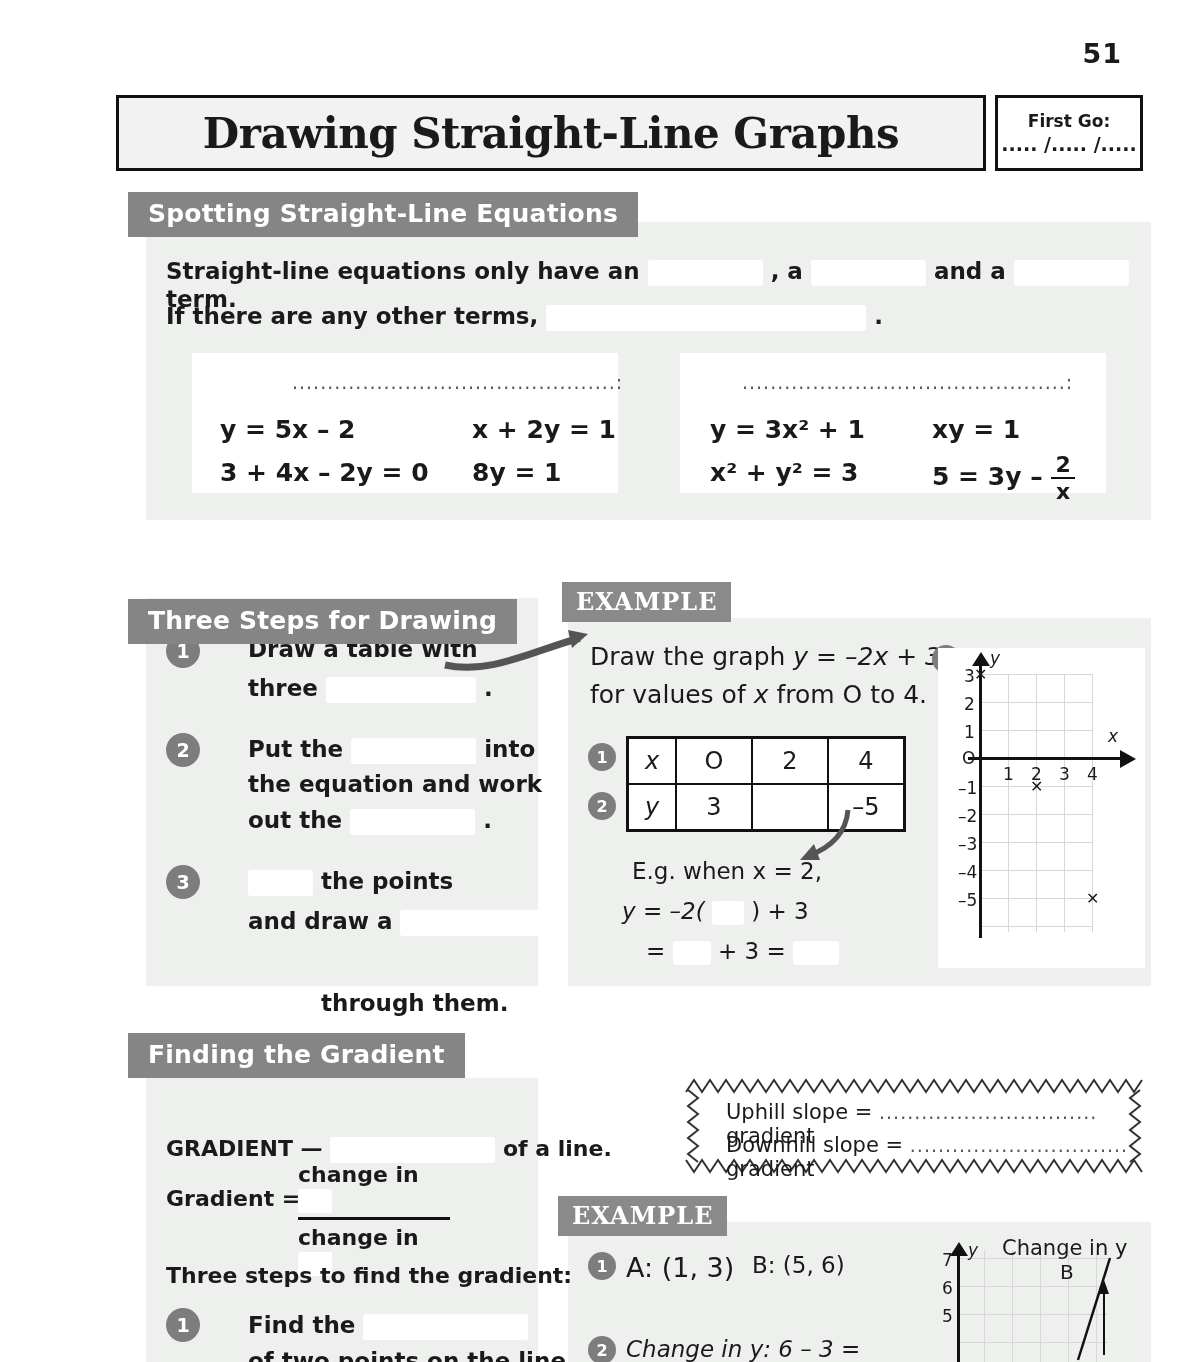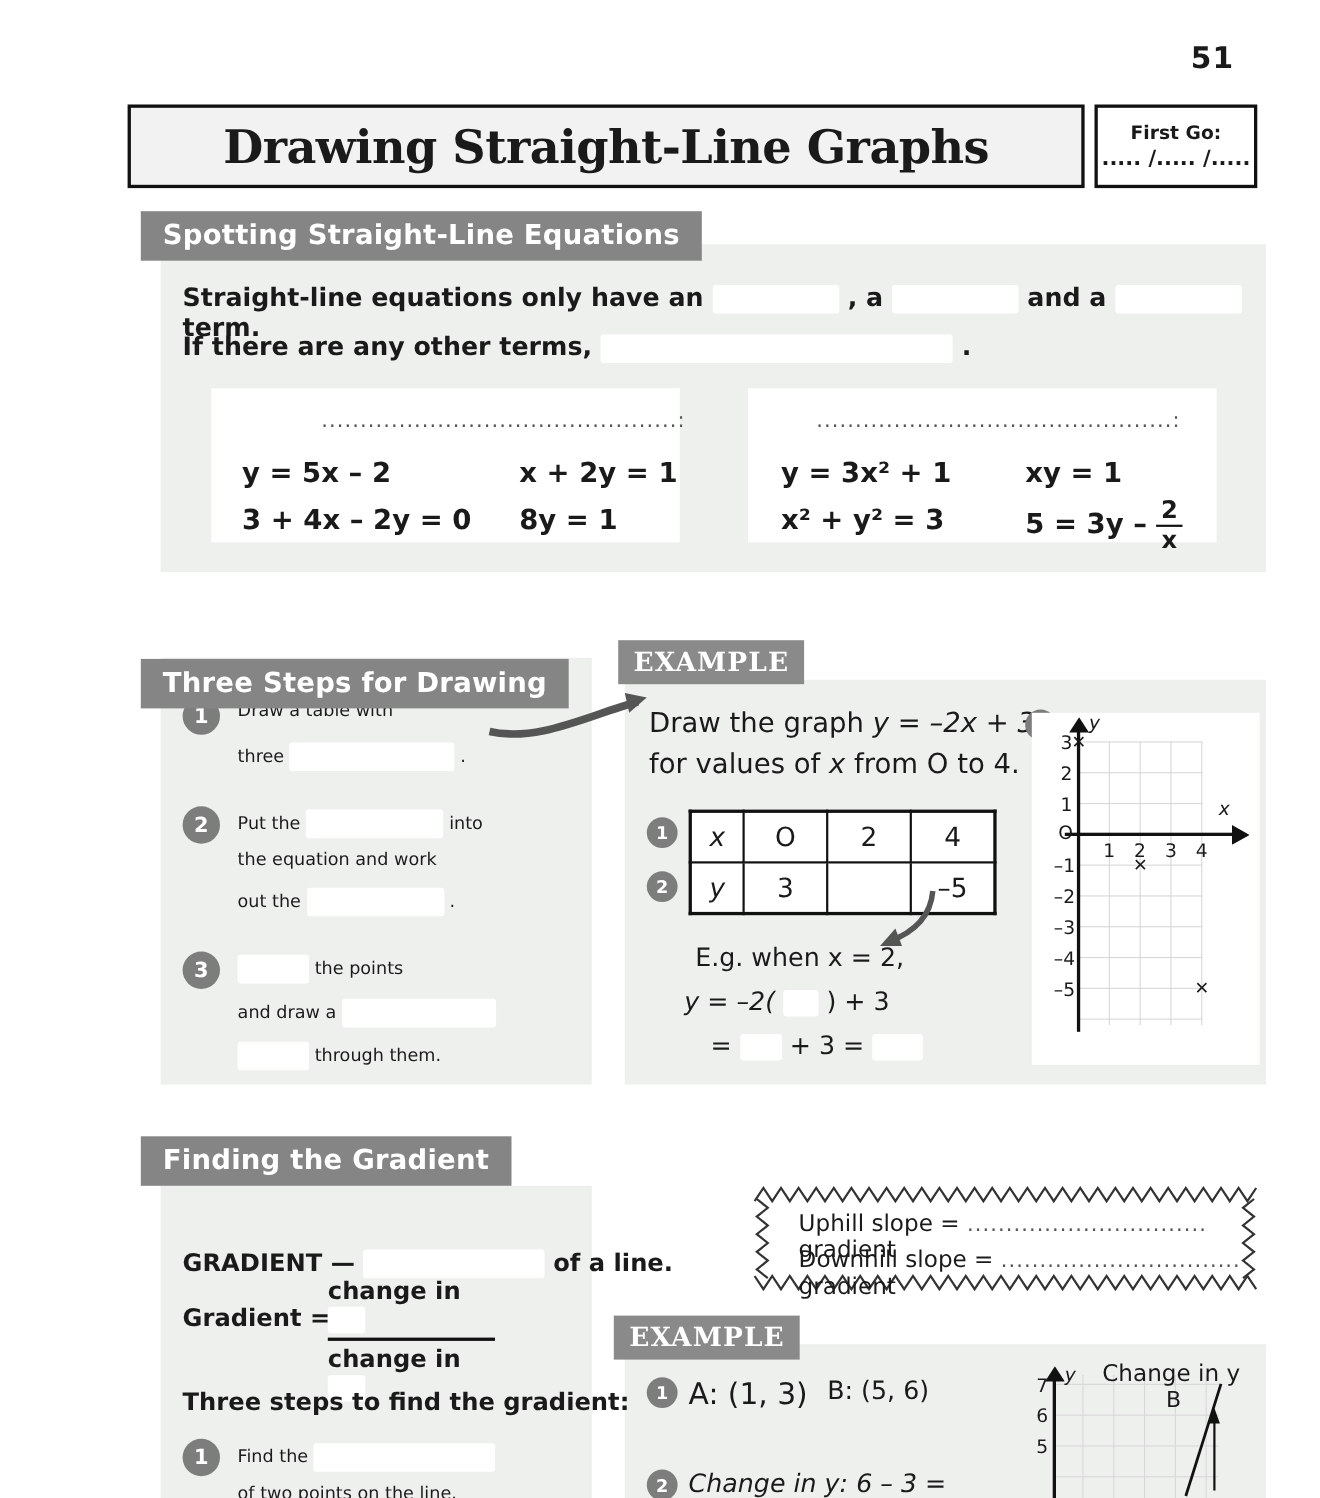--- a/index.html
+++ b/index.html
@@ -69,21 +69,21 @@
 
   
   #sec2-panel{left:146px;top:598px;width:392px;height:388px;}
   #sec2-tab{left:128px;top:567px;margin-top:32px;}
   #sec2-right{left:568px;top:618px;width:583px;height:368px;background:#eef0ee;}
   .step-num{
     position:absolute;width:34px;height:34px;border-radius:50%;
     background:#7d7d7d;color:#fff;font-size:19px;font-weight:700;
     display:flex;align-items:center;justify-content:center;
   }
-  .step-txt{position:absolute;font-size:16px;font-weight:400;}
+  .step-txt{position:absolute;font-size:23px;font-weight:700;margin-left:32px;}
   .example-tag{
     position:absolute;background:#8a8a8a;color:#fff;
     font-family:"DejaVu Serif", serif;
     font-size:24px;font-weight:800;letter-spacing:1px;
     padding:5px 14px 6px 14px;
   }
   .ex-text{position:absolute;font-size:25px;}
   .ex-text i{font-style:italic;}
 
   
@@ -189,21 +189,21 @@
 
 <div class="step-num" style="left:166px;top:865px;">3</div>
 <div class="step-txt" style="left:216px;top:868px;">
   <span class="blank" style="width:65px;height:26px;"></span>
   <span>the points</span>
 </div>
 <div class="step-txt" style="left:216px;top:908px;">
   <span>and draw a</span>
   <span class="blank" style="width:140px;height:26px;"></span>
 </div>
-<div class="step-txt" style="left:216px;top:947px;">
+<div class="step-txt" style="left:216px;top:990px;">
   <span class="blank" style="width:65px;height:26px;"></span>
   <span>through them.</span>
 </div>
 
 <svg style="position:absolute;left:440px;top:620px;width:160px;height:60px;">
   <path d="M5 45 C 50 55, 95 30, 140 18" stroke="#555" stroke-width="7" fill="none"></path>
   <polygon points="148,14 128,10 132,28" fill="#555"></polygon>
 </svg>
 
 <div class="example-tag" style="left:562px;top:582px;">EXAMPLE</div>

